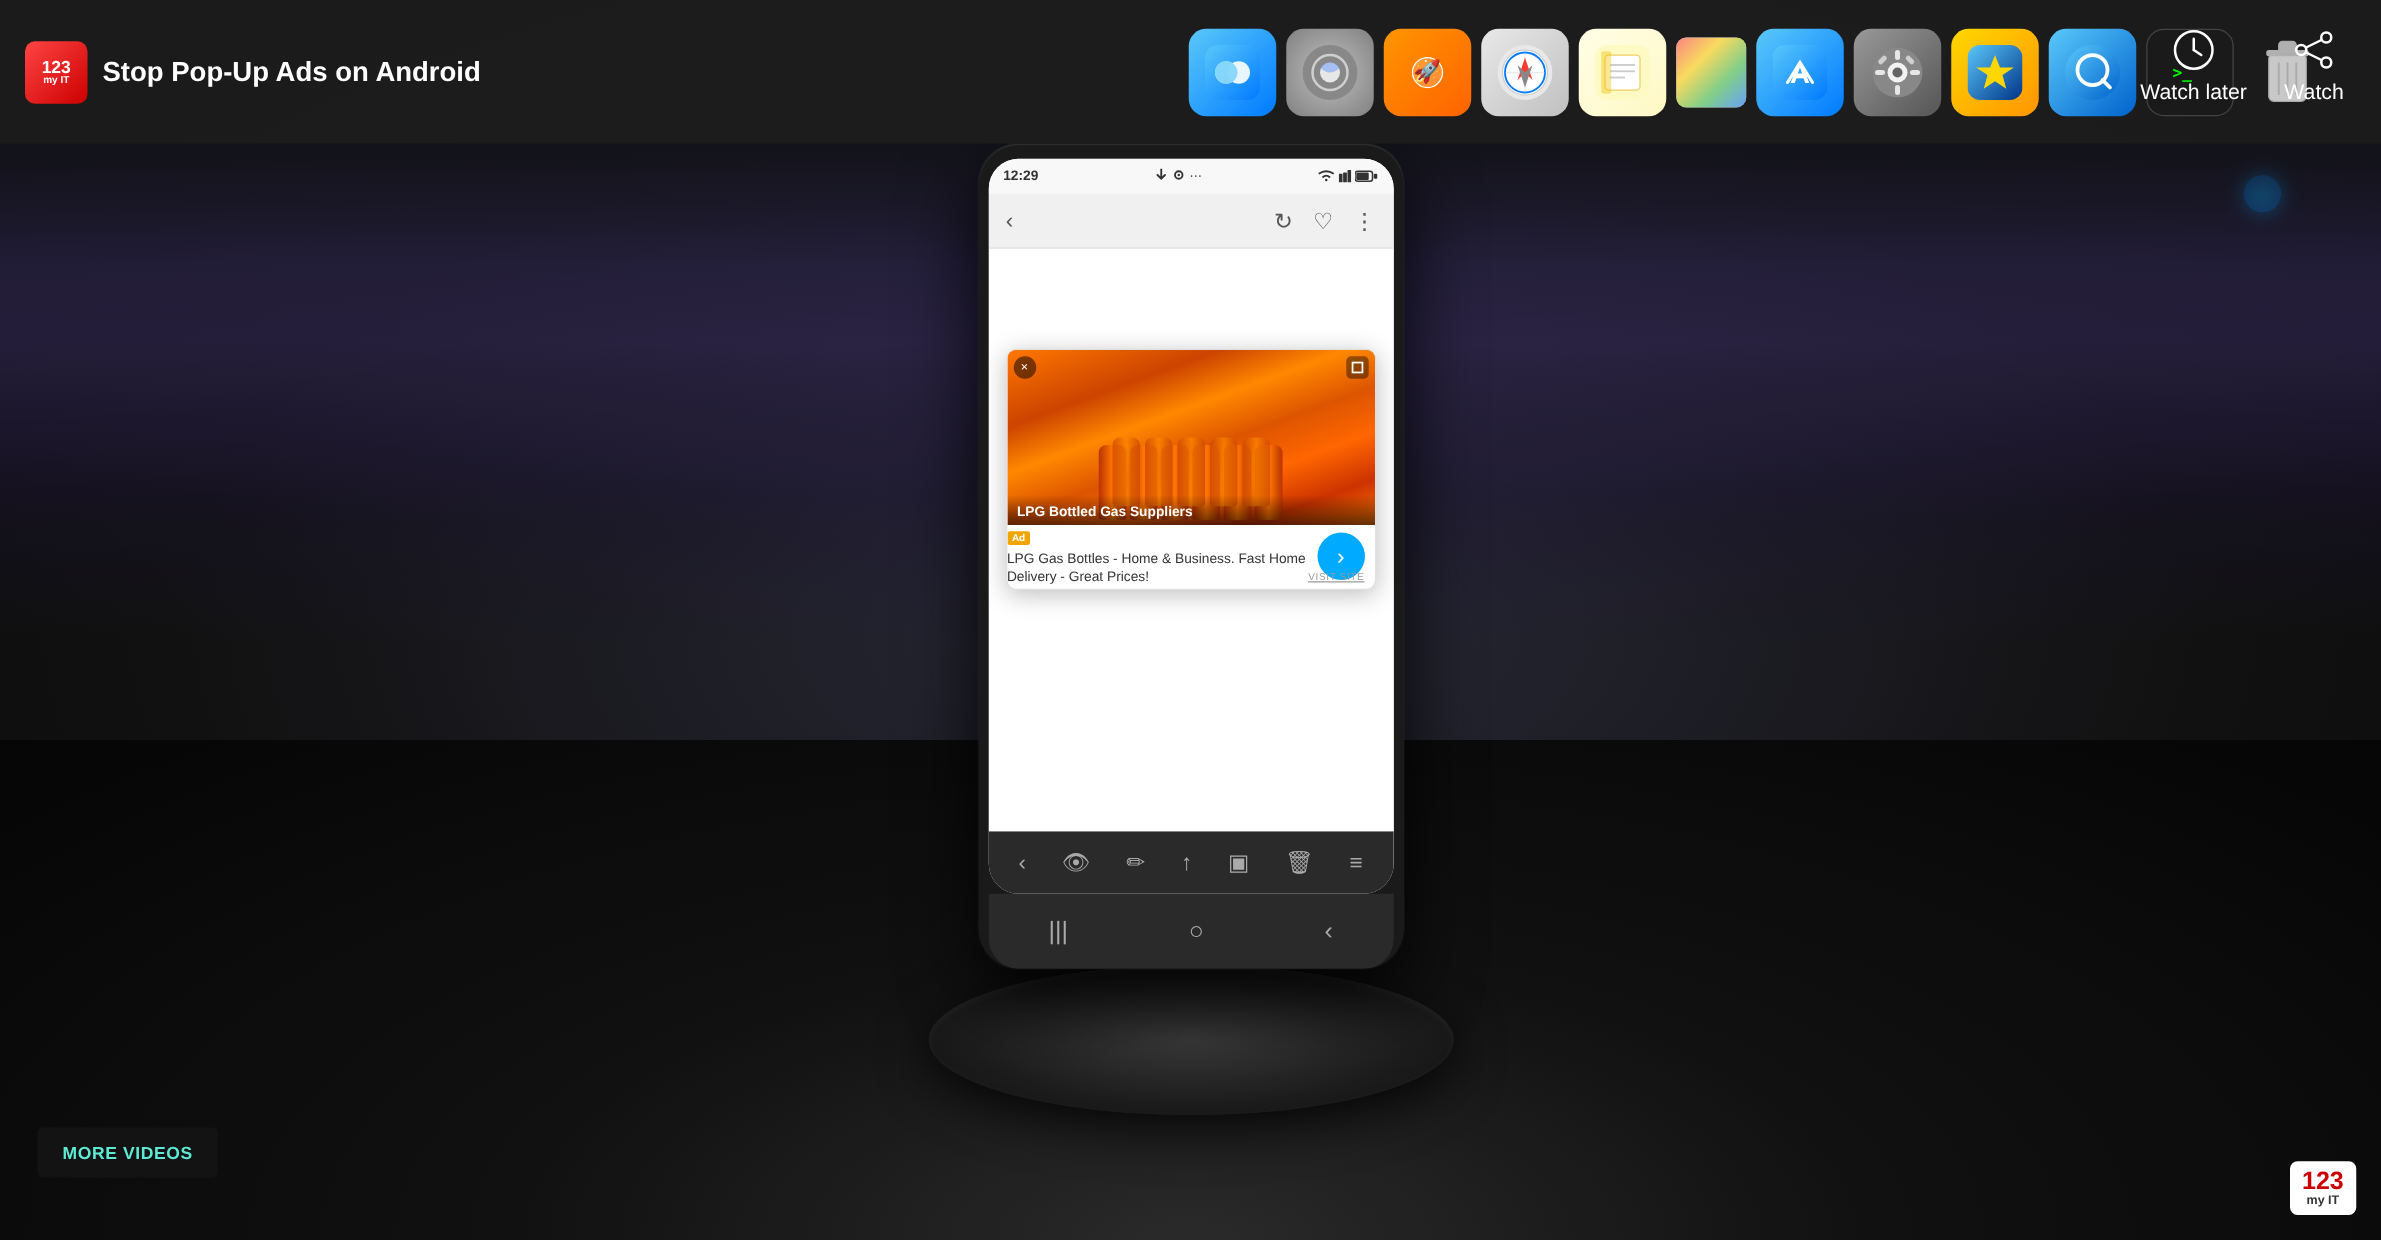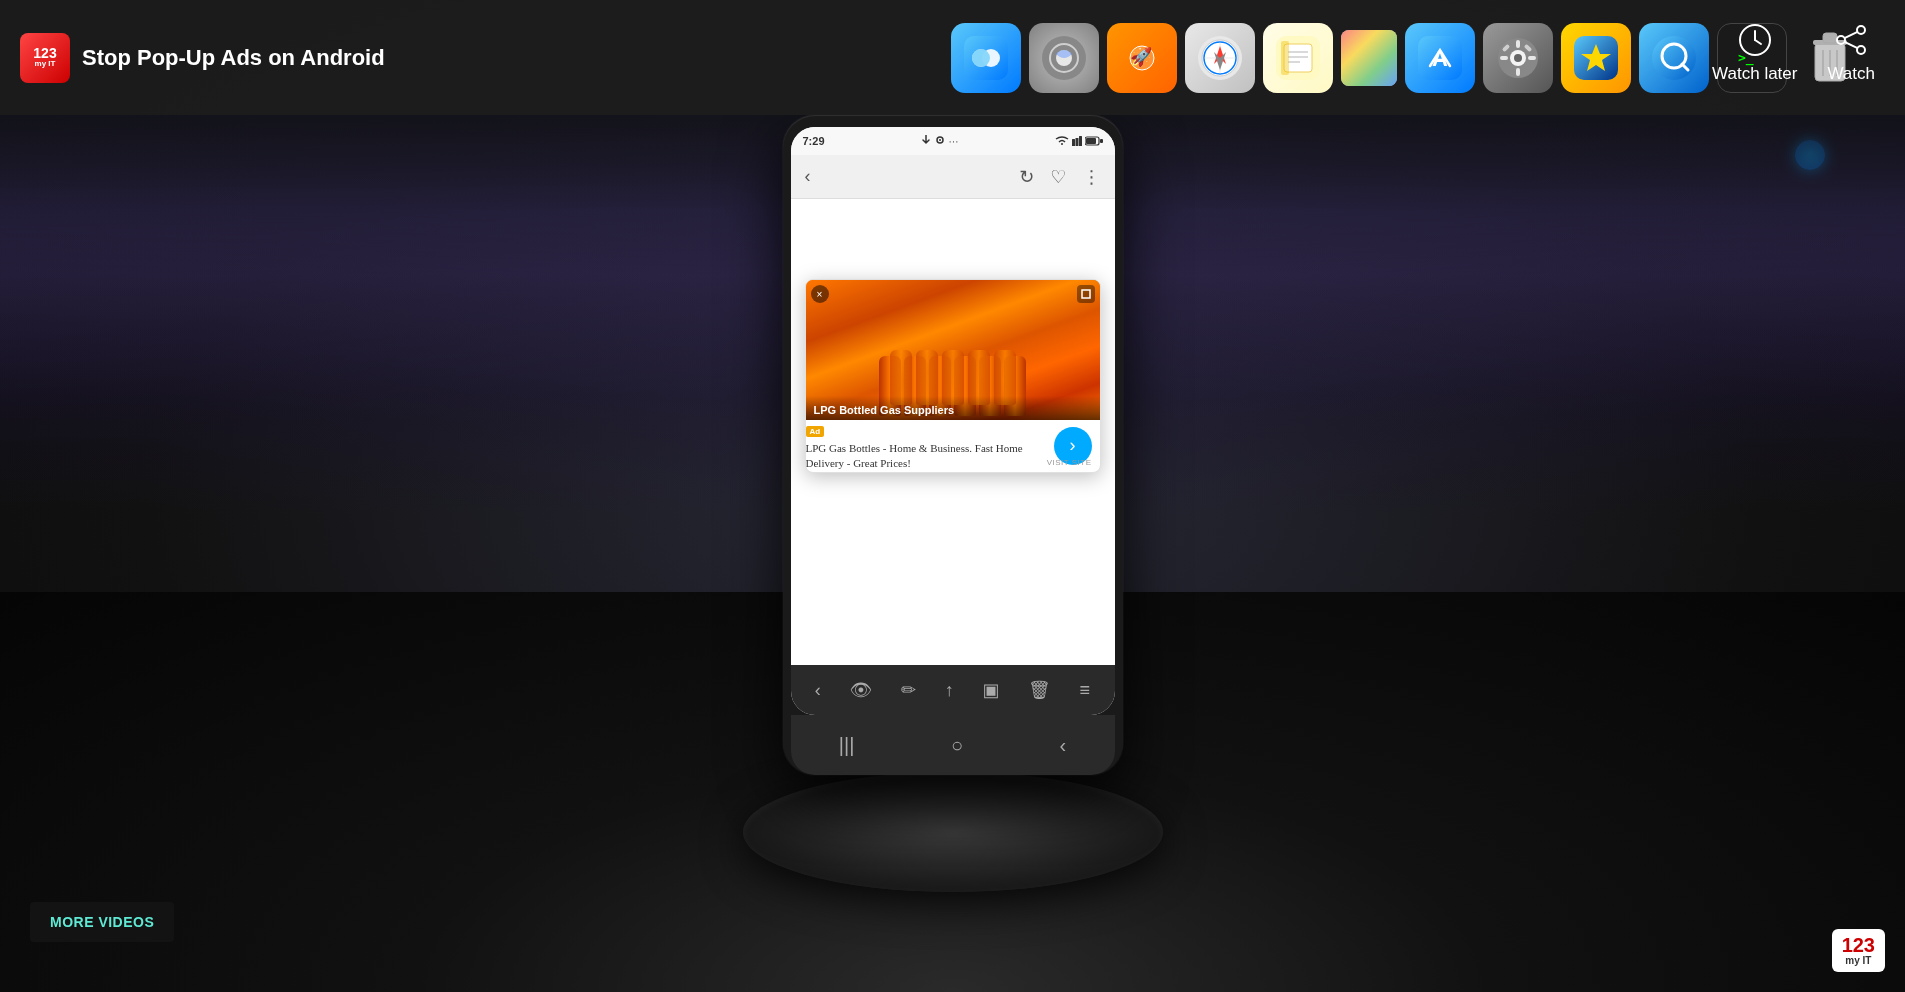--- a/index.html
+++ b/index.html
@@ -321,21 +321,20 @@
       padding: 1px 4px;
       border-radius: 2px;
       margin-bottom: 4px;
     }
 
     .ad-text {
       font-size: 11px;
       color: #333;
       line-height: 1.4;
       width: calc(100% - 50px);
-      font-family: Liberation Serif, serif;
     }
 
     .ad-cta-btn {
       position: absolute;
       right: 8px;
       top: 50%;
       transform: translateY(-50%);
       width: 38px;
       height: 38px;
       background: #00aaff;
@@ -348,20 +347,21 @@
       cursor: pointer;
     }
 
     .ad-visit-text {
       position: absolute;
       right: 8px;
       bottom: 5px;
       font-size: 8px;
       color: #999;
       letter-spacing: 0.5px;
+      text-decoration: underline;
     }
 
     
     .phone-nav {
       position: absolute;
       bottom: 0;
       left: 8px;
       right: 8px;
       height: 60px;
       background: #2a2a2a;
@@ -641,21 +641,21 @@
     <span>Watch</span>
   </div>
 </div>
 
 <div class="blue-dot"></div>
 
 <div class="phone">
   <div class="phone-screen">
 
     <div class="status-bar">
-      <span class="status-time">7:29</span>
+      <span class="status-time">12:29</span>
       <div style="display:flex;gap:4px;align-items:center;">
         <svg width="10" height="12" viewBox="0 0 10 12">
             <path d="M5,0 L5,8 M2,5 L5,8 L8,5" stroke="#333" stroke-width="1.5" fill="none" stroke-linecap="round"></path>
           </svg>
         <svg width="10" height="12" viewBox="0 0 10 12">
             <circle cx="5" cy="5" r="3" fill="none" stroke="#333" stroke-width="1.5"></circle>
             <circle cx="5" cy="5" r="1" fill="#333"></circle>
           </svg>
         <span style="font-size:10px;color:#555;">⋯</span>
       </div>

